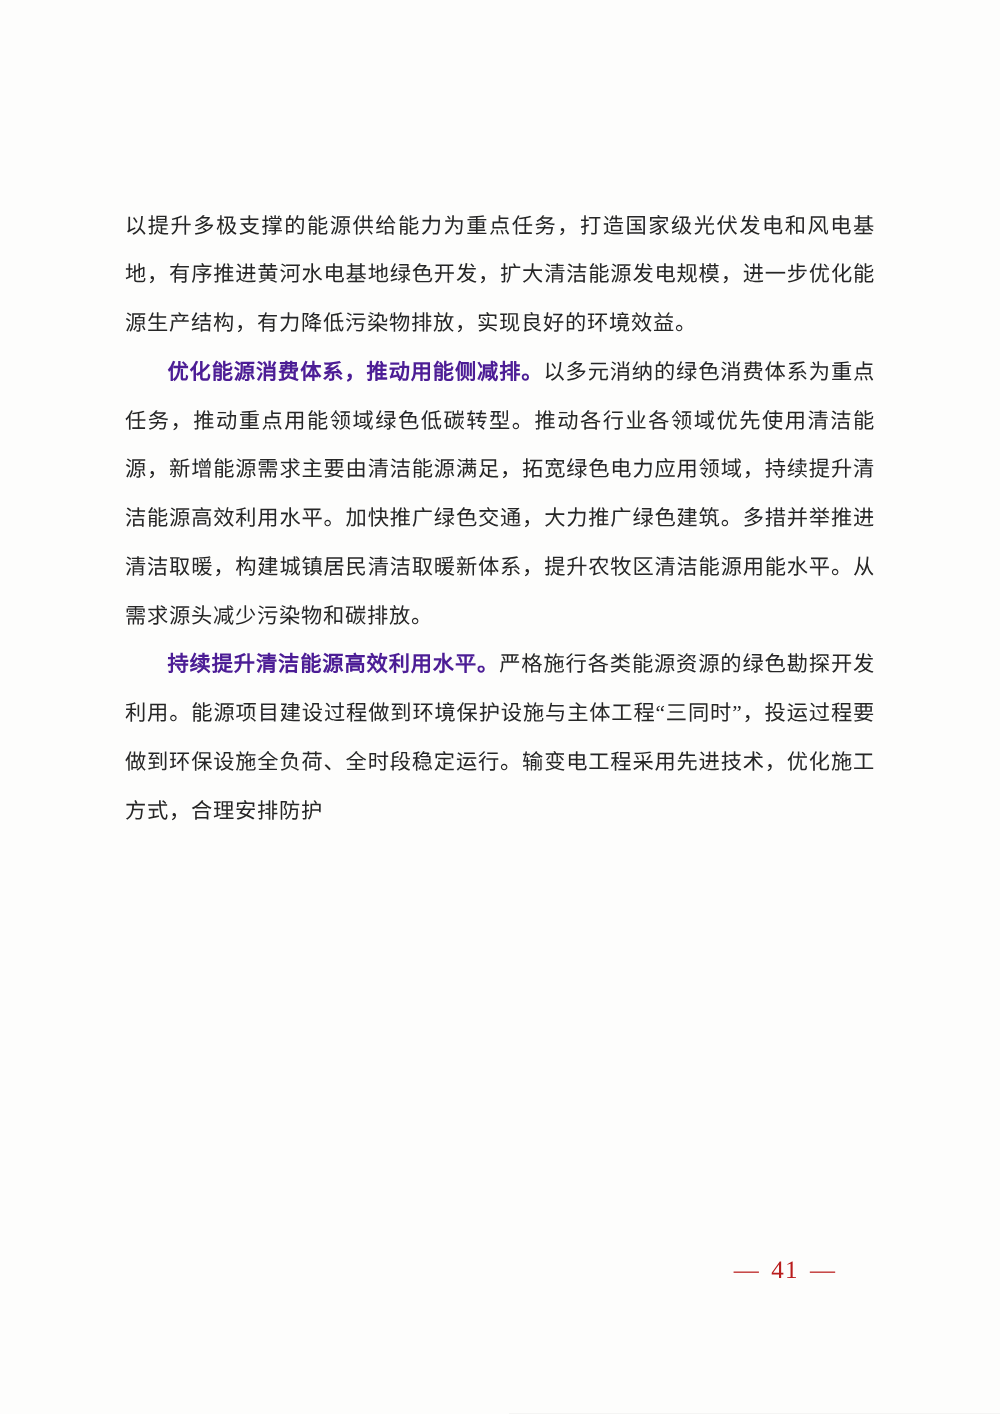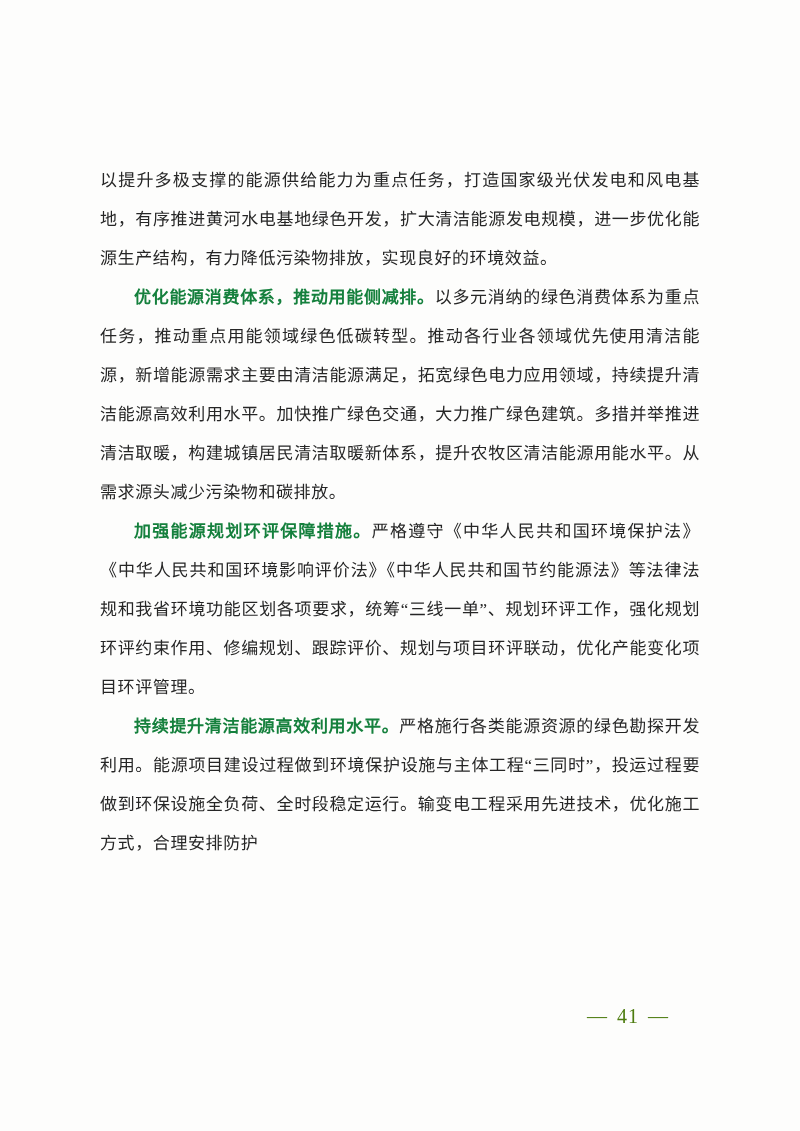--- a/index.html
+++ b/index.html
@@ -36,48 +36,47 @@
   .para {
     margin: 0;
     padding: 0;
     text-indent: 2em;
   }
   .para.no-indent {
     text-indent: 0;
   }
   .lead-bold {
     font-weight: bold;
-    color: #15803d;
+    color: #4c1d95;
   }
   .footer {
     position: absolute;
     top: 1005px;
     right: 122px;
     font-size: 20px;
-    color: #4d7c0f;
+    color: #b91c1c;
     letter-spacing: 1px;
   }
   .footer .dash {
     display: inline-block;
     margin: 0 9px;
   }
 </style>
 </head>
 <body>
 
 <div class="page">
 
   <div class="text-block">
 
     <p class="para no-indent"><span class="lead-bold"></span><span>以提升多极支撑的能源供给能力为重点任务，打造国家级光伏发电和风电基地，有序推进黄河水电基地绿色开发，扩大清洁能源发电规模，进一步优化能源生产结构，有力降低污染物排放，实现良好的环境效益。</span></p>
 
     <p class="para"><span class="lead-bold">优化能源消费体系，推动用能侧减排。</span><span>以多元消纳的绿色消费体系为重点任务，推动重点用能领域绿色低碳转型。推动各行业各领域优先使用清洁能源，新增能源需求主要由清洁能源满足，拓宽绿色电力应用领域，持续提升清洁能源高效利用水平。加快推广绿色交通，大力推广绿色建筑。多措并举推进清洁取暖，构建城镇居民清洁取暖新体系，提升农牧区清洁能源用能水平。从需求源头减少污染物和碳排放。</span></p>
 
 
-    <p class="para"><span class="lead-bold">加强能源规划环评保障措施。</span><span>严格遵守《中华人民共和国环境保护法》《中华人民共和国环境影响评价法》《中华人民共和国节约能源法》等法律法规和我省环境功能区划各项要求，统筹“三线一单”、规划环评工作，强化规划环评约束作用、修编规划、跟踪评价、规划与项目环评联动，优化产能变化项目环评管理。</span></p>
 
     <p class="para"><span class="lead-bold">持续提升清洁能源高效利用水平。</span><span>严格施行各类能源资源的绿色勘探开发利用。能源项目建设过程做到环境保护设施与主体工程“三同时”，投运过程要做到环保设施全负荷、全时段稳定运行。输变电工程采用先进技术，优化施工方式，合理安排防护</span></p>
 
   </div>
 
   <div class="footer">
     <span class="dash">—</span><span>41</span><span class="dash">—</span>
   </div>
 
 </div>

